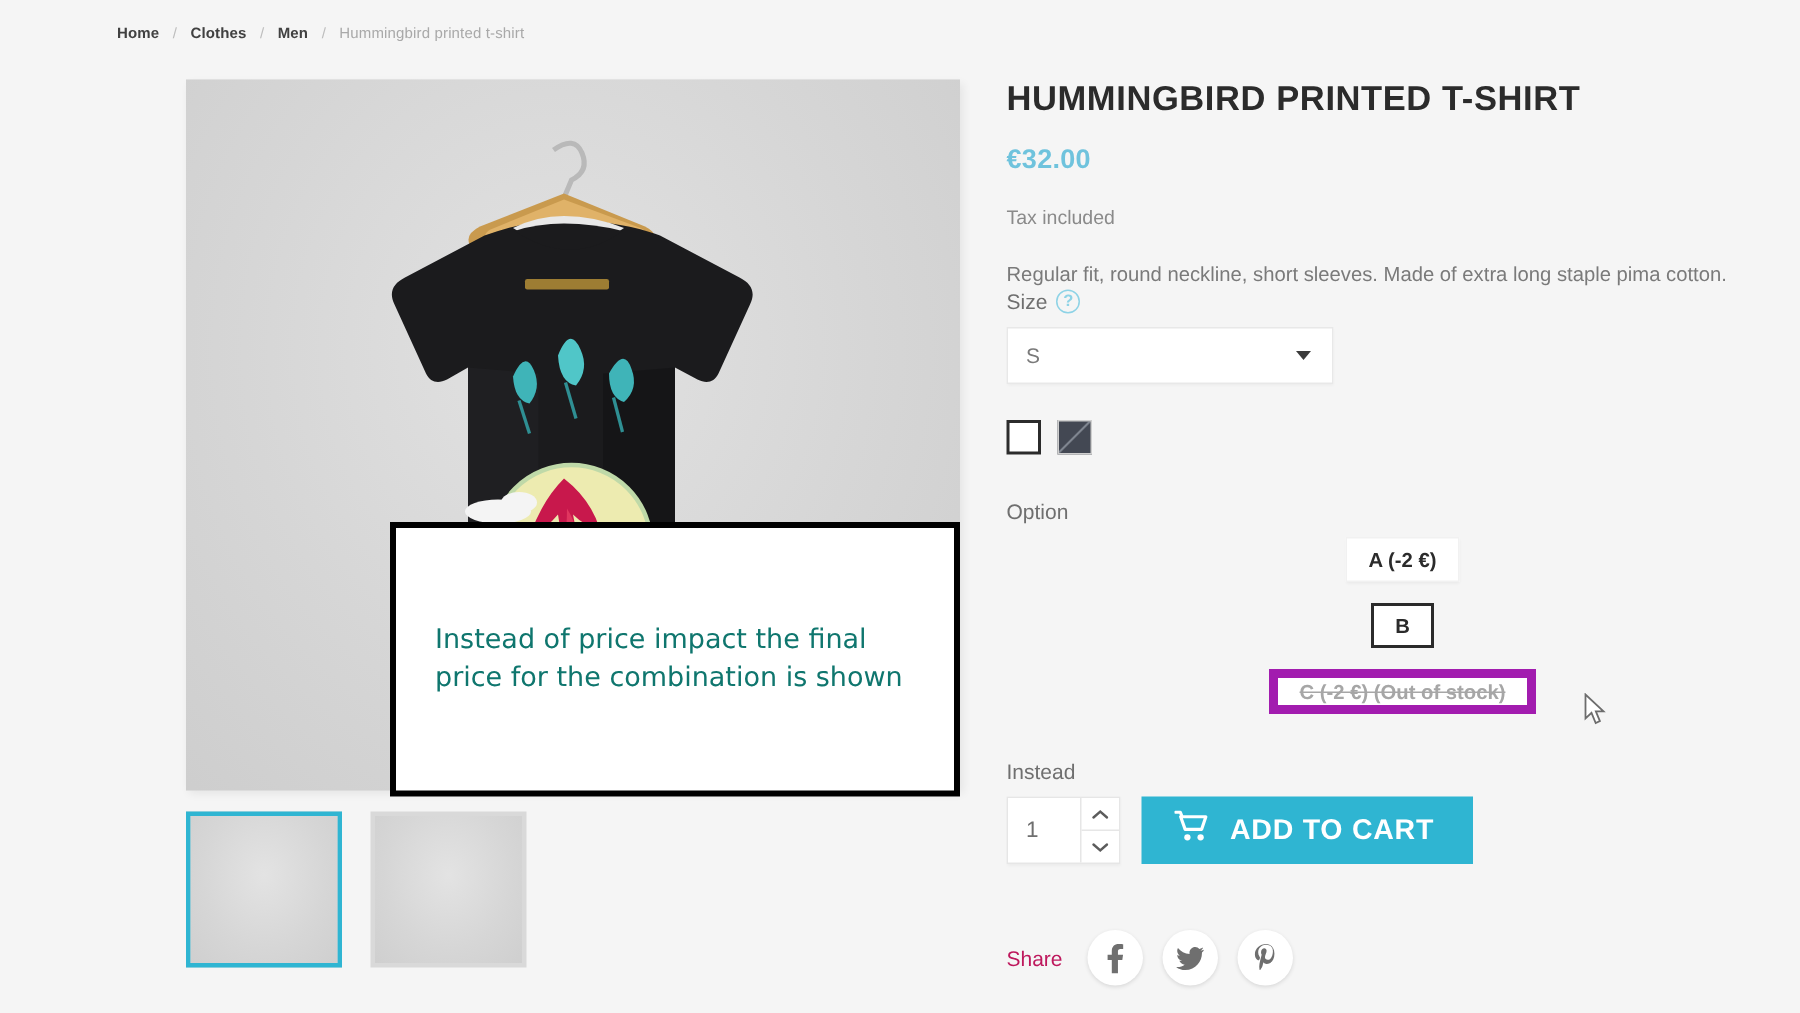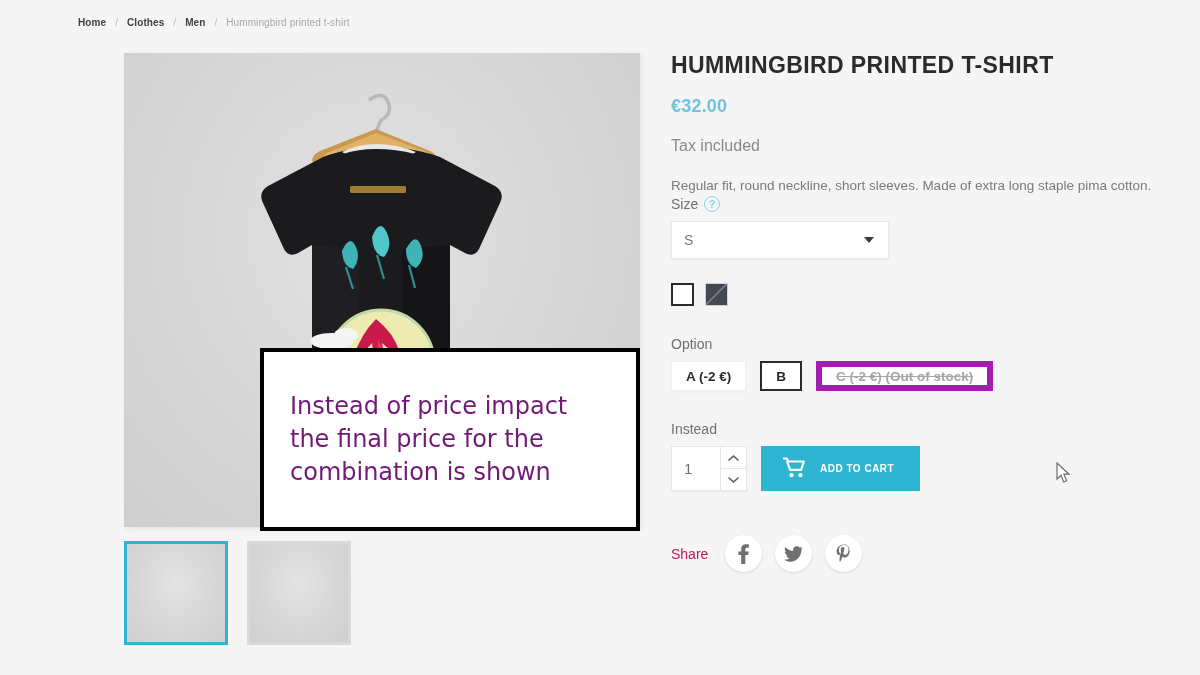--- a/index.html
+++ b/index.html
@@ -62,21 +62,21 @@
     margin: 0 0 18px 0;
     line-height: 1.15;
     white-space: nowrap;
   }
   .price {
     font-size: 18px; font-weight: bold;
     color: #6fc3dd;
     margin-bottom: 20px;
     letter-spacing: .2px;
   }
-  .tax { font-size: 16px; color: #8a8a8a; margin-bottom: 21px; }
+  .tax { font-size: 13px; color: #8a8a8a; margin-bottom: 21px; }
   .description {
     font-size: 13.5px; color: #7a7a7a;
     line-height: 1.45;
     white-space: nowrap;
   }
 
   .field-label {
     font-size: 14px; color: #6f6f6f;
     margin-bottom: 9px;
     display: flex; align-items: center; gap: 6px; text-align: center;
@@ -117,21 +117,21 @@
   .color-row { display: flex; gap: 11px; margin-bottom: 30px; }
   .swatch { width: 23px; height: 23px; position: relative; }
   .swatch.white { background: #fff; border: 2px solid #2b2b2b; }
   .swatch.black {
     background: #3c414a;
     background-image: linear-gradient(135deg,#434853 45%, #8d949e 49%, #434853 53%);
     border: 1px solid #cfcfcf;
   }
 
   
-  .option-row { display: flex; gap: 14px; align-items: center; margin-bottom: 30px; }
+  .option-row { display: flex; gap: 14px; align-items: center; margin-bottom: 30px; flex-direction: column; }
   .opt {
     height: 30px;
     display: flex; align-items: center; justify-content: center;
     font-size: 13.5px; font-weight: bold;
     background: #fff;
     padding: 0 14px;
     color: #2b2b2b;
     white-space: nowrap;
   }
   .opt.selected { border: 1px solid #f1f1f1; box-shadow: 0 1px 2px rgba(0,0,0,0.05); }
@@ -165,21 +165,21 @@
     flex: 1; display: flex; align-items: center; justify-content: center;
     color: #5c5c5c; font-size: 10px;
   }
   .qty .step + .step { border-top: 1px solid #e6e6e6; }
   .add-cart {
     height: 45px;
     background: #2fb5d2;
     color: #fff;
     display: flex; align-items: center; gap: 14px;
     padding: 0 26px 0 22px;
-    font-size: 10px; font-weight: bold;
+    font-size: 19px; font-weight: bold;
     letter-spacing: .5px;
     cursor: pointer;
   }
 
   
   .share-row { display: flex; align-items: center; gap: 13px; }
   .share-label { font-size: 14px; color: #be185d; margin-right: 4px; }
   .social {
     width: 37px; height: 37px; border-radius: 50%;
     background: #fff;
@@ -194,23 +194,23 @@
     left: 260px; top: 348px;
     width: 380px; height: 183px;
     background: #fff;
     border: 4px solid #000;
     display: flex; align-items: center;
     padding: 0 26px;
     z-index: 20;
   }
   .callout p {
     margin: 0;
-    font-size: 24px;
+    font-size: 18px;
     line-height: 1.38;
-    color: #701a75;
+    color: #0f766e;
     font-family: "DejaVu Sans", sans-serif;
   }
 
   
   .cursor { position: absolute; left: 1056px; top: 462px; z-index: 40; }
 </style>
 </head>
 <body>
 
 <nav class="breadcrumb">

